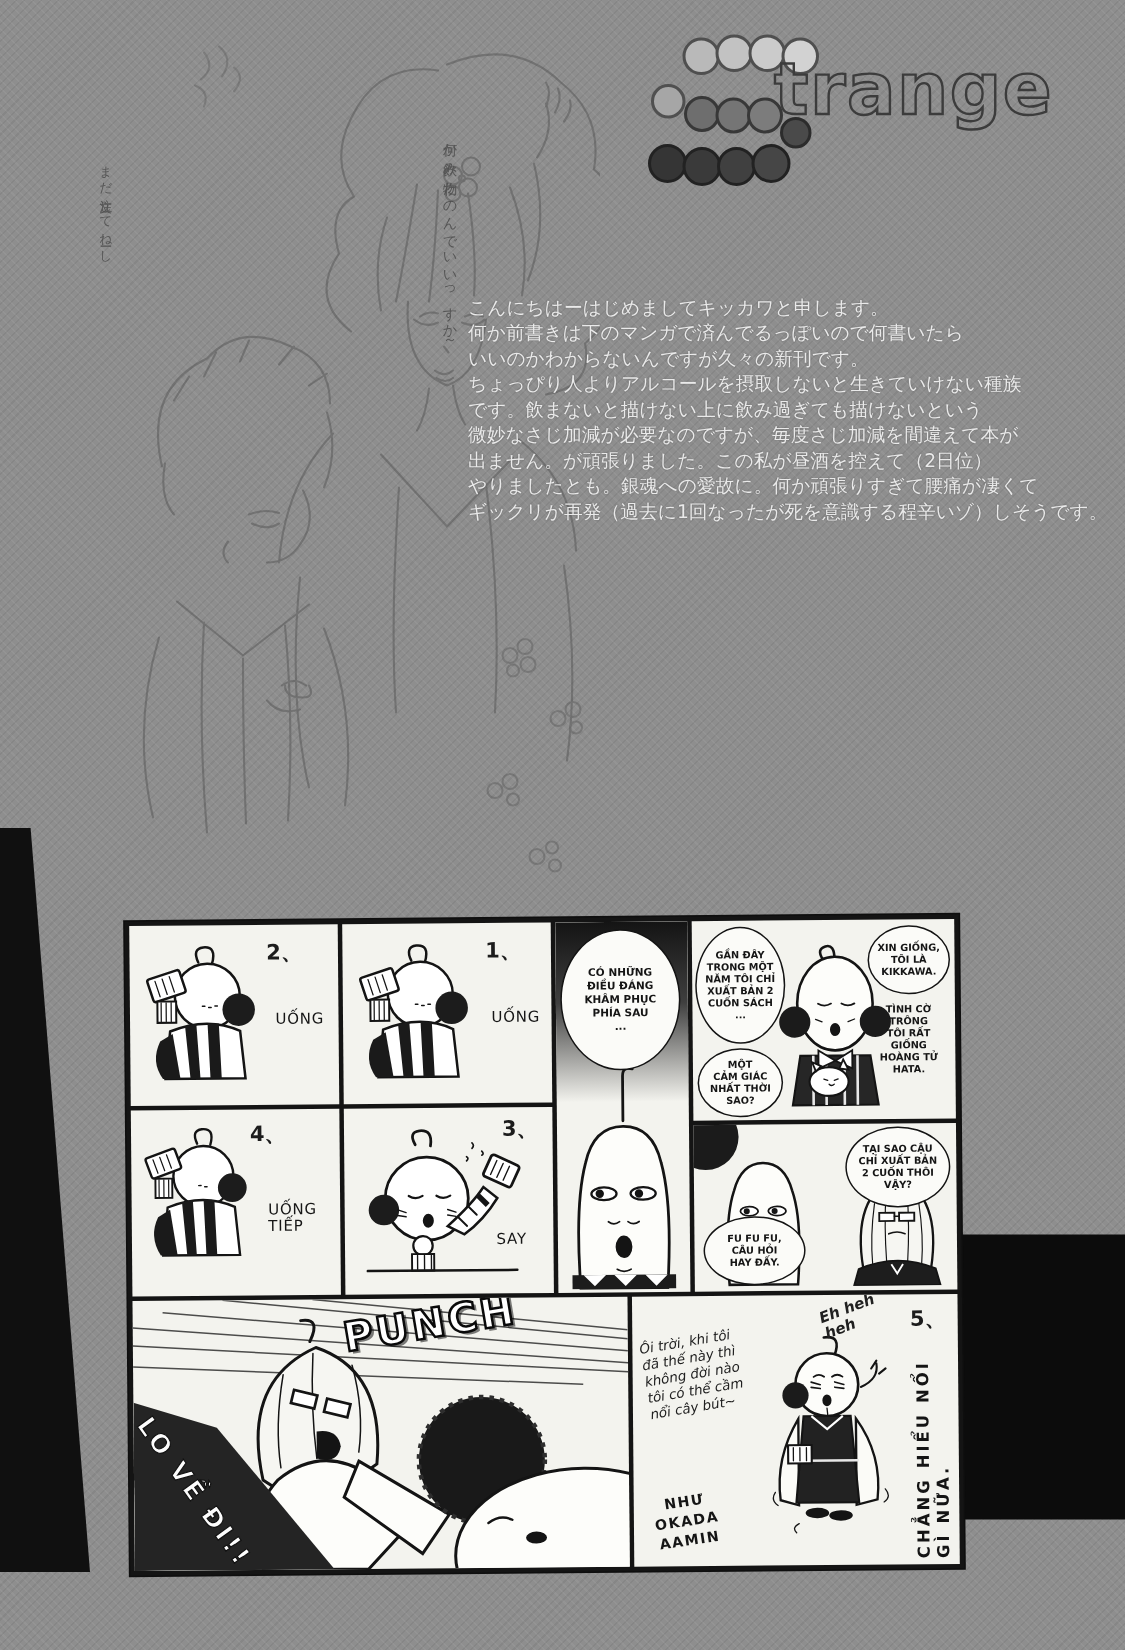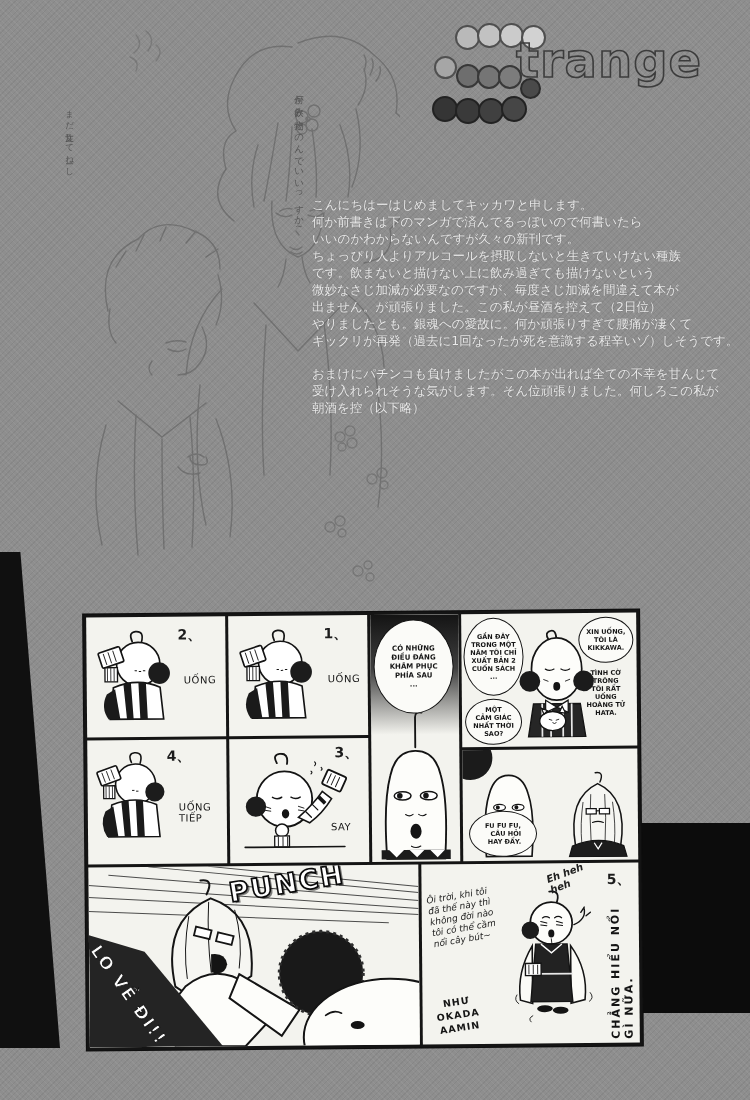--- a/index.html
+++ b/index.html
@@ -152,23 +152,20 @@
   <div class="abs note">
     <p>こんにちはーはじめましてキッカワと申します。
 何か前書きは下のマンガで済んでるっぽいので何書いたら
 いいのかわからないんですが久々の新刊です。
 ちょっぴり人よりアルコールを摂取しないと生きていけない種族
 です。飲まないと描けない上に飲み過ぎても描けないという
 微妙なさじ加減が必要なのですが、毎度さじ加減を間違えて本が
 出ません。が頑張りました。この私が昼酒を控えて（2日位）
 やりましたとも。銀魂への愛故に。何か頑張りすぎて腰痛が凄くて
 ギックリが再発（過去に1回なったが死を意識する程辛いゾ）しそうです。</p>
-    <p>おまけにパチンコも負けましたがこの本が出れば全ての不幸を甘んじて
-受け入れられそうな気がします。そん位頑張りました。何しろこの私が
-朝酒を控（以下略）</p>
   </div>
 
   <div class="abs black-left"></div>
   <div class="abs black-right"></div>
 
   <div class="abs comic">
 
     <div class="panel" style="left:3px;top:3px;width:139px;height:120px;">
       <svg viewBox="0 0 120 110" width="100" height="108" style="position:absolute;left:0;top:4px;">
         <path class="ink" stroke-width="2" d="M66 16 q4 -14 -7 -13 q-9 1 -4 12"></path>
@@ -296,27 +293,27 @@
       <div class="bubble fs65" style="left:2px;top:4px;width:60px;height:78px;">GẦN ĐÂY
 TRONG MỘT
 NĂM TÔI CHỈ
 XUẤT BẢN 2
 CUỐN SÁCH
 ...</div>
       <div class="bubble fs65" style="left:3px;top:85px;width:57px;height:46px;">MỘT
 CẢM GIÁC
 NHẤT THỜI
 SAO?</div>
-      <div class="bubble fs65" style="left:117px;top:4px;width:55px;height:46px;">XIN UỐNG,
+      <div class="bubble fs65" style="left:117px;top:4px;width:55px;height:46px;">XIN GIỐNG,
 TÔI LÀ
 KIKKAWA.</div>
       <div class="freetext fs65" style="left:116px;top:56px;width:56px;">TÌNH CỜ
 TRÔNG
 TÔI RẤT
-UỐNG
+GIỐNG
 HOÀNG TỬ
 HATA.</div>
     </div>
 
     <div class="panel" style="left:378px;top:139px;width:175px;height:111px;">
       <circle_placeholder></circle_placeholder>
       <div style="position:absolute;left:-14px;top:-14px;width:44px;height:44px;border-radius:50%;background:#1b1b1b;"></div>
       <svg viewBox="0 0 90 120" width="76" height="104" style="position:absolute;left:8px;top:4px;">
         <path d="M18 120 q-4 -50 4 -74 q6 -22 23 -22 q17 0 23 22 q8 24 4 74 z" fill="#fdfdfa" stroke="#141414" stroke-width="2"></path>
         <ellipse cx="34" cy="62" rx="7" ry="3.6" fill="#fff" stroke="#141414" stroke-width="1.4"></ellipse>
@@ -328,21 +325,25 @@
       <svg viewBox="0 0 90 110" width="70" height="86" style="position:absolute;left:100px;top:22px;">
         <path class="ink" stroke-width="1.8" d="M48 14 q6 -14 -6 -12"></path>
         <path d="M16 96 q-10 -62 29 -80 q39 18 29 80 z" fill="#f6f6f2" stroke="#141414" stroke-width="2"></path>
         <path class="ink" stroke-width="1" d="M26 40 q-4 28 -2 52 M64 40 q4 28 2 52 M36 30 q-2 30 0 60 M54 30 q2 30 0 60"></path>
         <rect x="30" y="48" width="13" height="7" fill="#fff" stroke="#141414" stroke-width="1.6"></rect>
         <rect x="47" y="48" width="13" height="7" fill="#fff" stroke="#141414" stroke-width="1.6"></rect>
         <path class="ink" stroke-width="1.4" d="M43 51 h4 M38 66 q7 -3 14 0"></path>
         <path d="M12 96 q33 -14 66 0 l4 14 h-74 z" fill="#1d1d1d" stroke="#141414" stroke-width="1.6"></path>
         <path d="M40 92 l5 8 l5 -8" stroke="#fff" stroke-width="1.6" fill="none"></path>
       </svg>
-      <div class="bubble fs65" style="left:6px;bottom:4px;width:68px;height:46px;z-index:3;text-align:right;">FU FU FU,
+      <div class="bubble fs65" style="left:101px;top:2px;width:70px;height:54px;z-index:3;">TẠI SAO CẬU
+CHỈ XUẤT BẢN
+2 CUỐN THÔI
+VẬY?</div>
+      <div class="bubble fs65" style="left:6px;bottom:4px;width:68px;height:46px;z-index:3;">FU FU FU,
 CÂU HỎI
 HAY ĐẤY.</div>
     </div>
 
     <div class="panel" style="left:3px;top:253px;width:330px;height:180px;">
       <svg viewBox="0 0 330 180" width="330" height="180" style="position:absolute;left:0;top:0;">
         <g stroke="#222" stroke-width="1" opacity=".8">
           <line x1="0" y1="18" x2="330" y2="44"></line>
             <line x1="0" y1="30" x2="330" y2="50"></line>
           <line x1="0" y1="44" x2="300" y2="58"></line>

